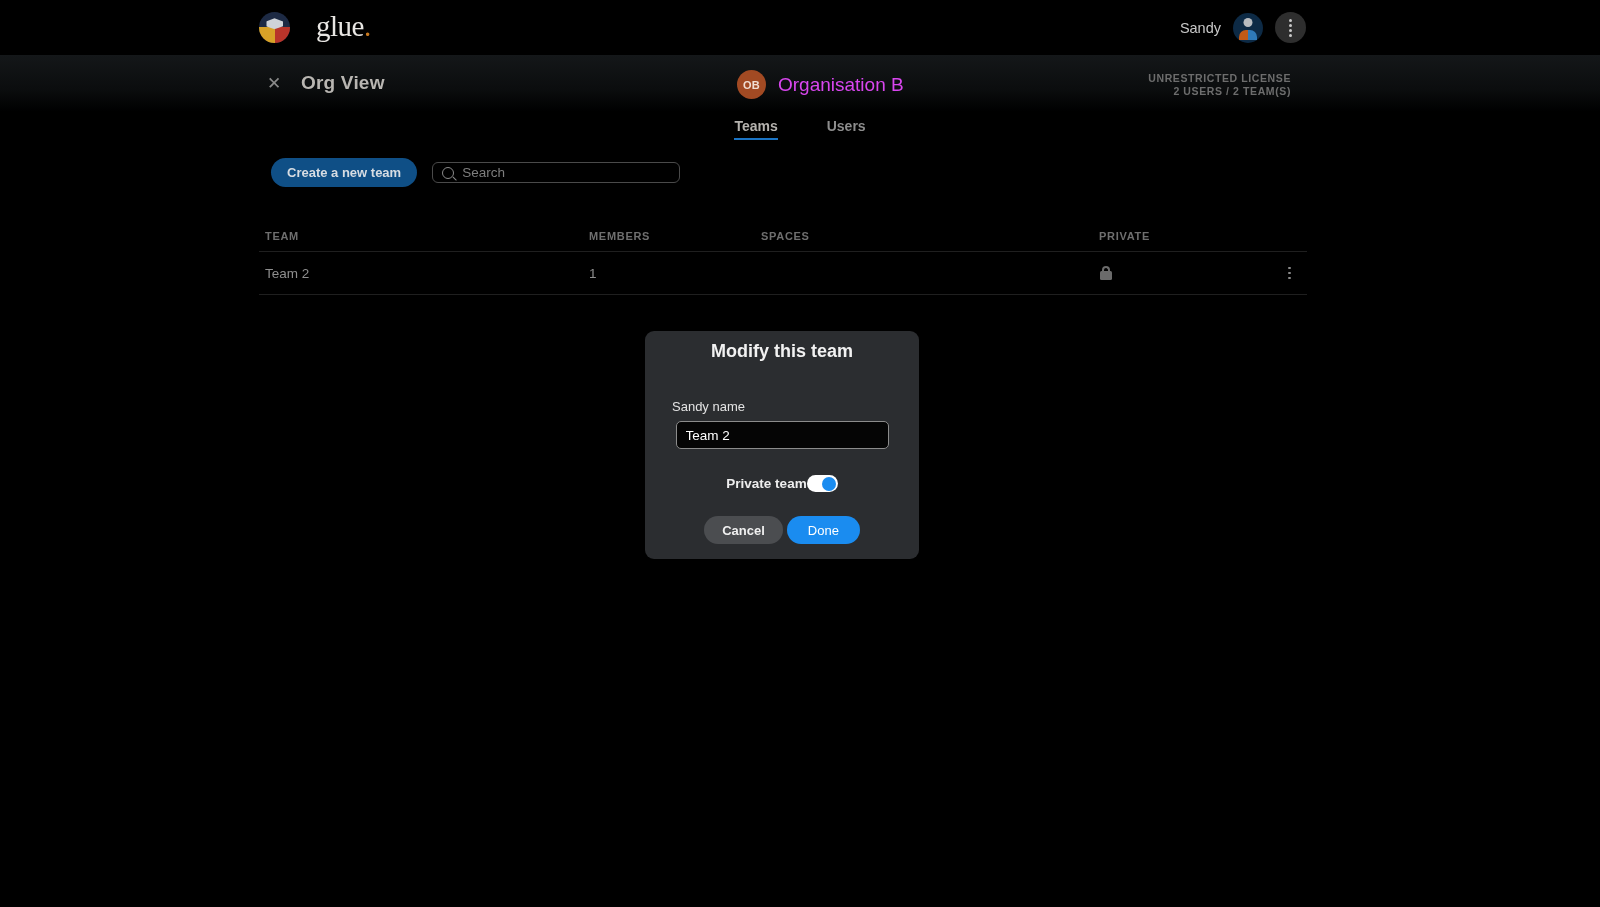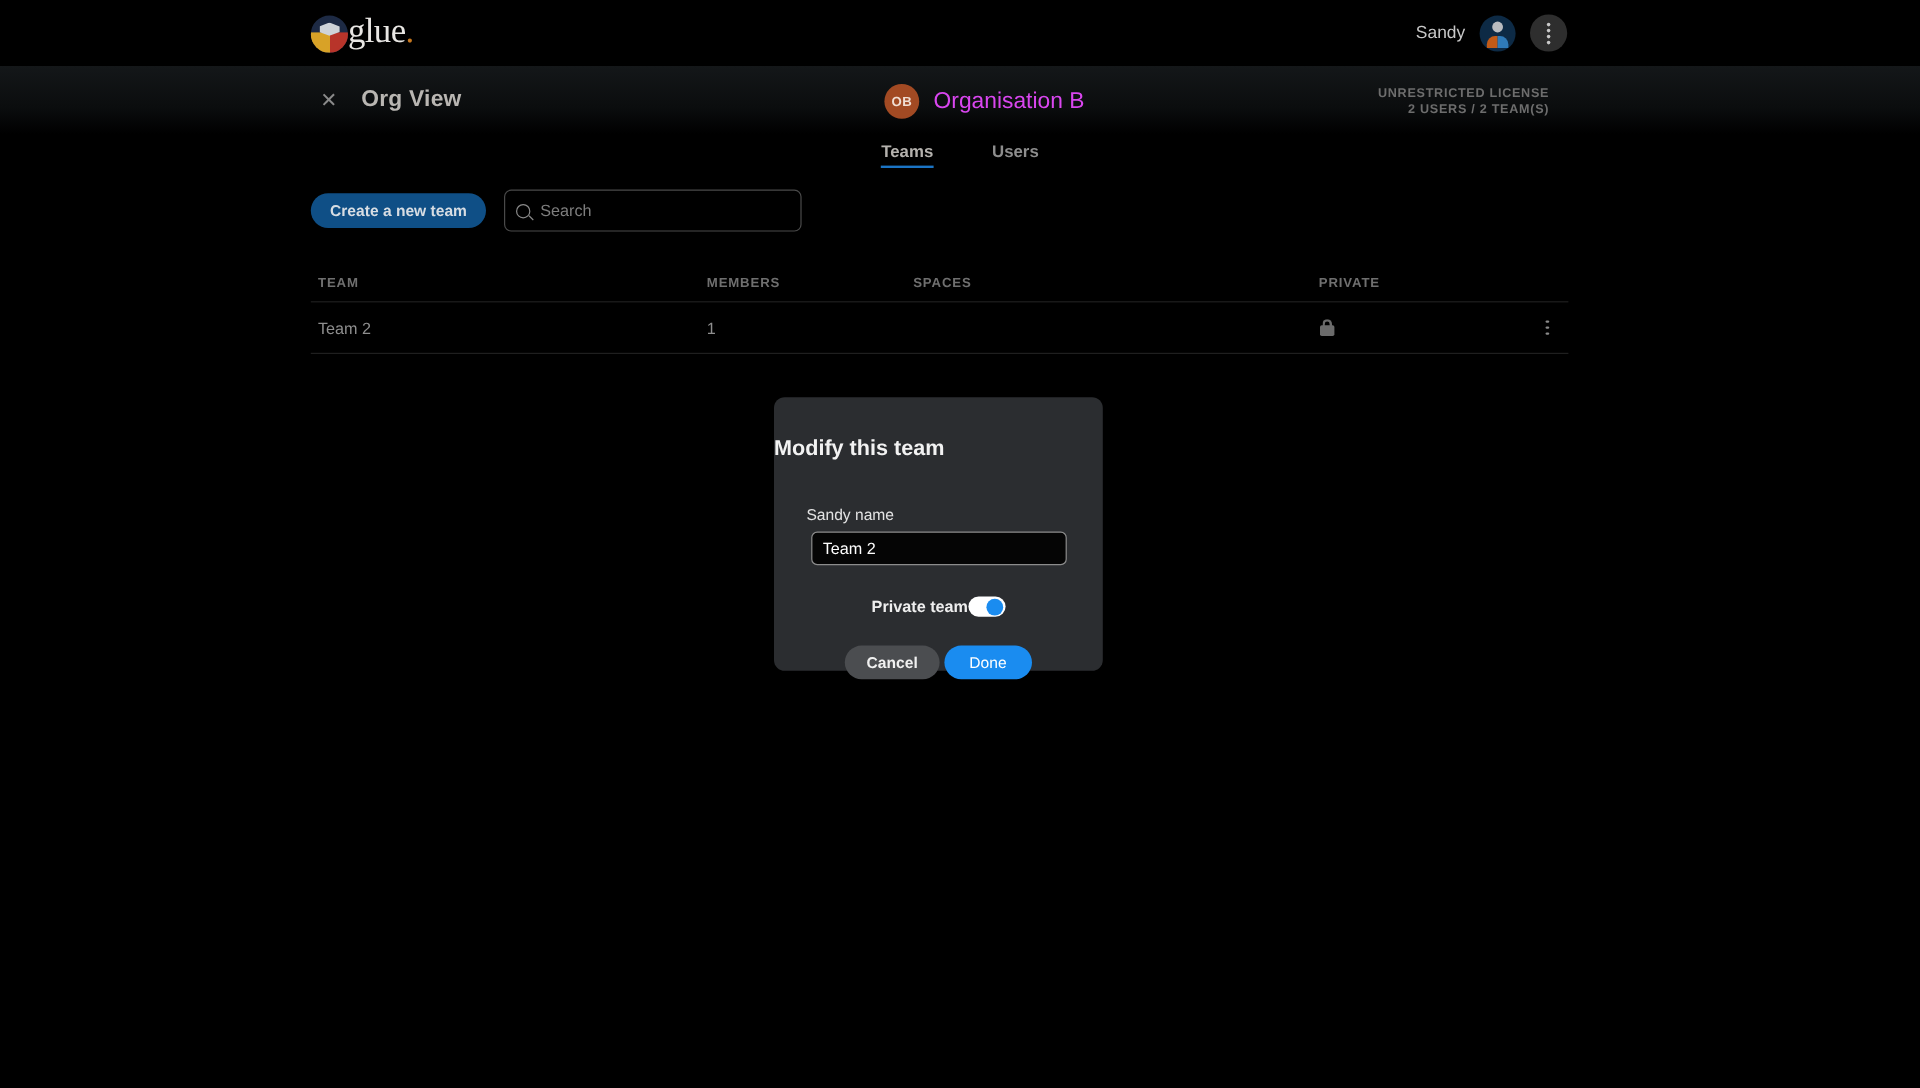--- a/index.html
+++ b/index.html
@@ -25,22 +25,22 @@
     top: 0; left: 0;
     width: 1600px;
     height: 55px;
     background: #000000;
     display: flex;
     align-items: center;
   }
 
   .brand {
     display: flex;
-    align-items: flex-end;
-    gap: 0;
+    align-items: center;
+    gap: 26px;
     margin-left: 259px;
   }
 
   .brand-logo {
     width: 31px;
     height: 31px;
     border-radius: 50%;
     position: relative;
     overflow: hidden;
     background: #1d2a44;
@@ -217,42 +217,42 @@
     content: "";
     position: absolute;
     left: 0; right: 0; bottom: 0;
     height: 2px;
     background: #1b74c4;
   }
 
   
   .toolbar {
     position: absolute;
-    top: 158px; left: 259px;
+    top: 158px; left: 271px;
     display: flex;
     align-items: center;
     gap: 15px;
   }
   .btn-create {
     height: 29px;
     padding: 0 16px;
     border-radius: 15px;
     background: #0f4f86;
     color: #d7dde3;
     font-size: 13px;
     font-weight: bold;
     display: flex;
     align-items: center;
     border: none;
     cursor: pointer;
     font-family: "Liberation Sans", sans-serif;
   }
   .search-wrap {
     width: 248px;
-    height: 35px;
+    height: 21px;
     border: 1px solid #4a4a4a;
     border-radius: 6px;
     display: flex;
     align-items: center;
     padding: 0 9px;
     gap: 8px;
     background: transparent;
   }
   .search-icon {
     width: 12px; height: 12px;
@@ -350,22 +350,22 @@
   .modal {
     position: absolute;
     left: 645px; top: 331px;
     width: 274px;
     height: 228px;
     background: #2b2d30;
     border-radius: 9px;
     box-shadow: 0 6px 26px rgba(0,0,0,0.55);
   }
   .modal-title {
-    text-align: left;
-    margin-top: 32px;
+    text-align: center;
+    margin-top: 10px;
     font-size: 18px;
     font-weight: bold;
     color: #f2f2f2;
   }
   .field-label {
     margin: 37px 0 0 27px;
     font-size: 13px;
     color: #e3e3e3;
   }
   .field-input {

